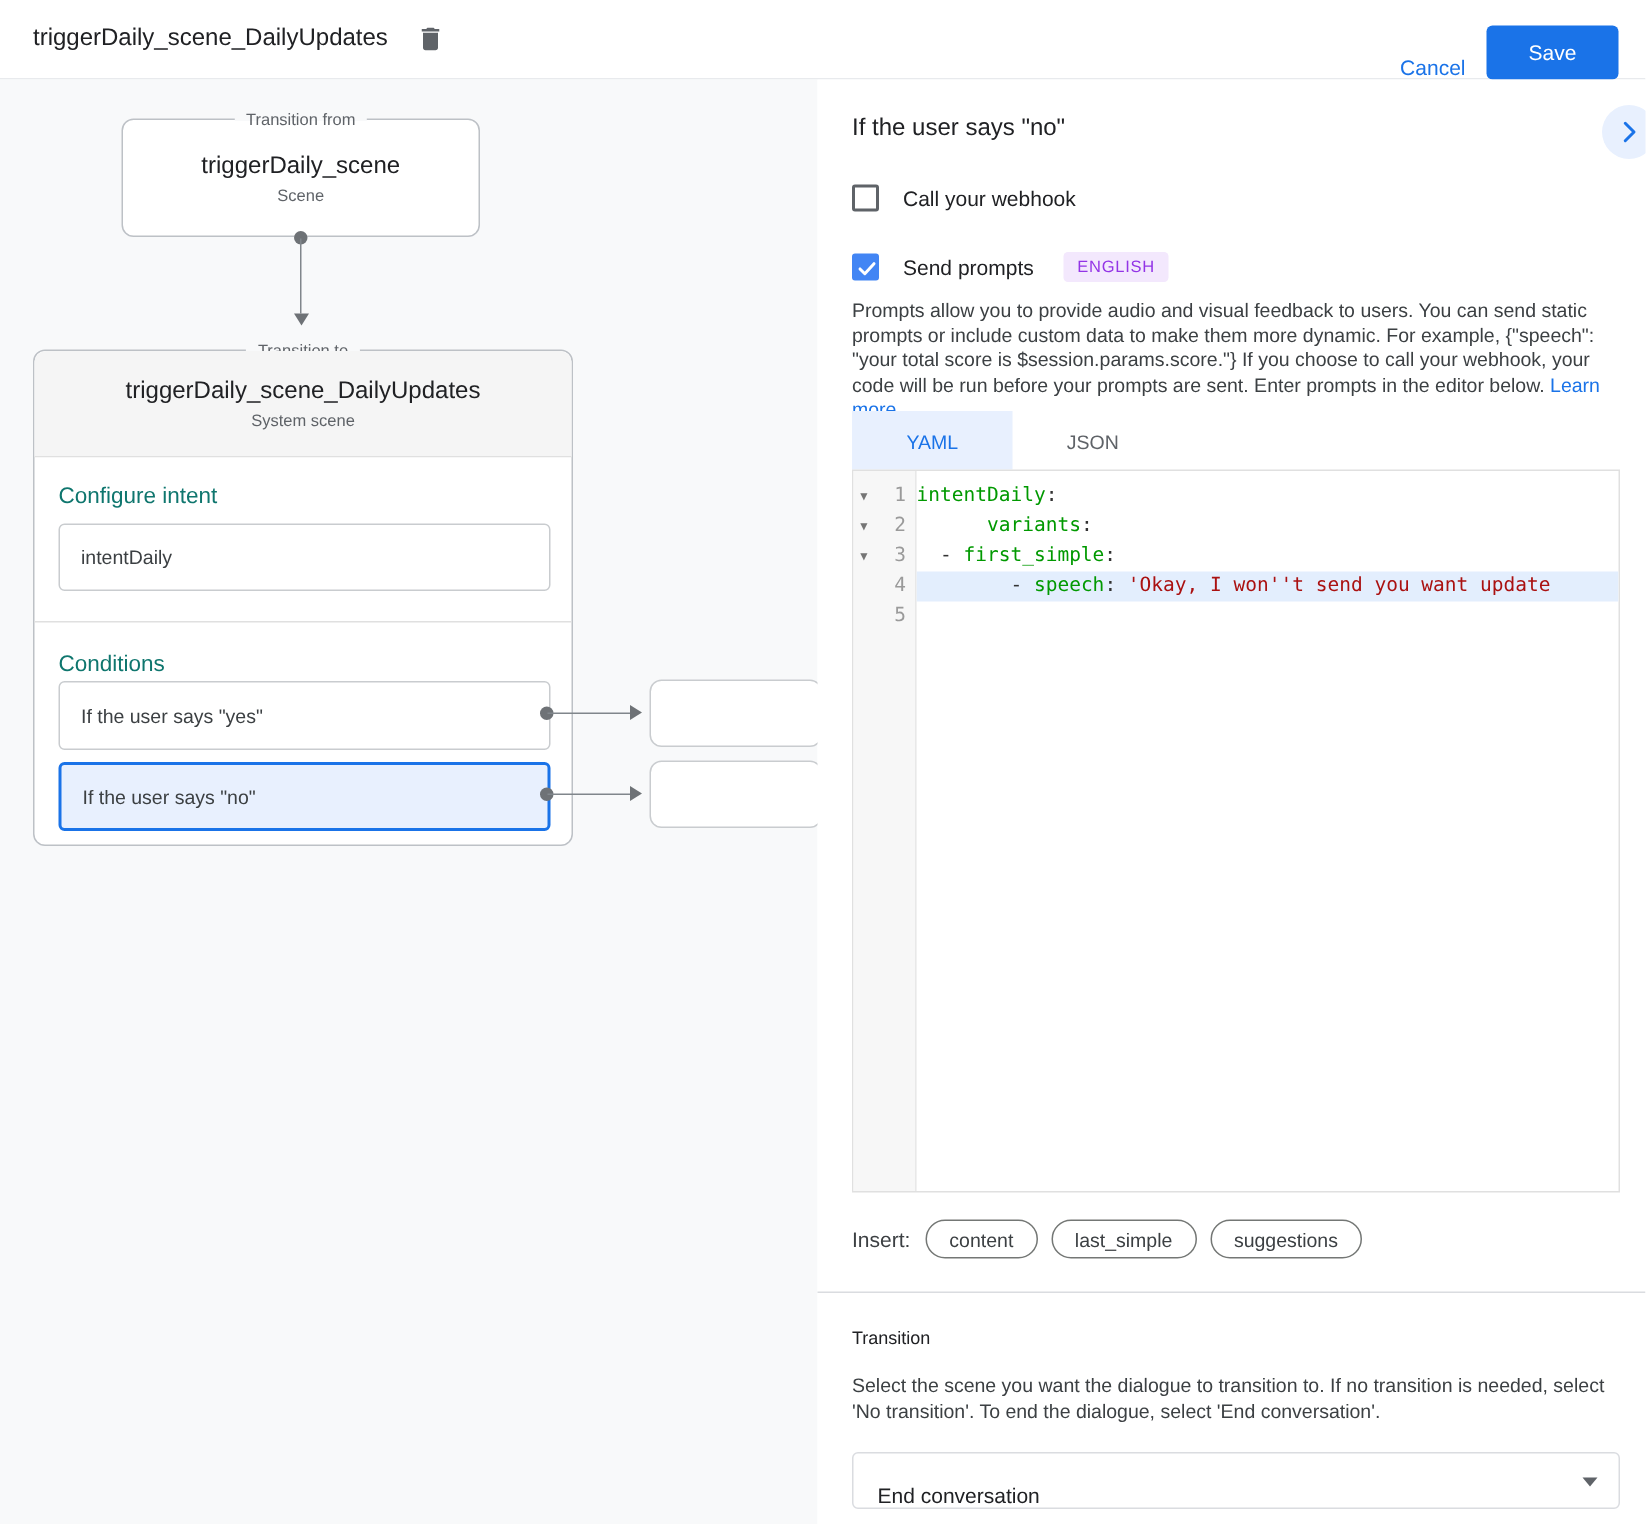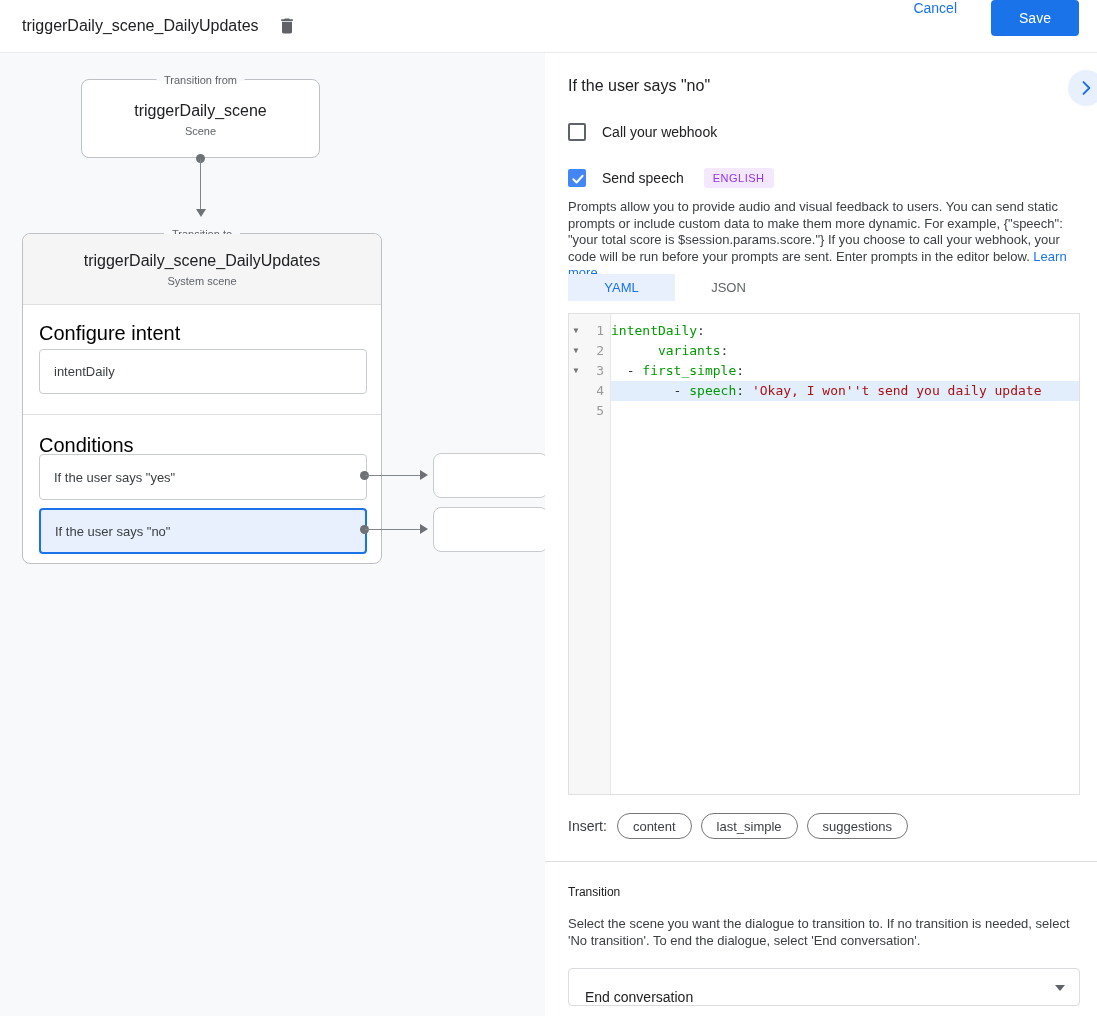--- a/index.html
+++ b/index.html
@@ -8,40 +8,40 @@
   }
   *{box-sizing:border-box;margin:0;padding:0;}
   body{font-family:"Liberation Sans",sans-serif;background:#fff;}
   #app{position:relative;width:1097px;height:1016px;overflow:hidden;background:#fff;}
 
   
   .header{position:absolute;left:0;top:0;width:1097px;height:53px;background:#fff;
     border-bottom:1px solid #e8eaed;display:flex;align-items:center;}
   .header-title{margin-left:22px;font-size:16px;font-weight:500;color:#202124;}
   .trash-btn{margin-left:18px;background:none;border:none;cursor:pointer;display:flex;align-items:center;}
-  .header-actions{position:absolute;right:18px;top:0;height:53px;display:flex;align-items:flex-start;gap:34px;}
+  .header-actions{position:absolute;right:18px;top:0;height:53px;display:flex;align-items:flex-end;gap:14px;}
   .cancel-btn{background:none;border:none;color:var(--accent);font-size:14px;font-weight:500;cursor:pointer;font-family:inherit;}
   .save-btn{background:var(--accent);border:none;color:#fff;font-size:14px;font-weight:500;cursor:pointer;
     width:88px;height:36px;border-radius:4px;font-family:inherit;}
 
   
   .canvas{position:absolute;left:0;top:53px;width:545px;height:963px;background:#f8f9fa;}
   .scene-box{position:absolute;border:1px solid #bdc1c6;border-radius:8px;background:#fff;}
   .legend{position:absolute;top:-8px;left:50%;transform:translateX(-50%);font-size:11px;color:#5f6368;
     padding:2px 8px;white-space:nowrap;}
   .legend-from{background:linear-gradient(#f8f9fa 55%,#ffffff 55%);}
   .legend-to{background:linear-gradient(#f8f9fa 55%,#f5f5f5 55%);}
   .from-box{left:81px;top:26px;width:239px;height:79px;text-align:center;}
   .scene-name{font-size:16px;color:#202124;margin-top:22px;}
   .scene-type{font-size:11px;color:#5f6368;margin-top:5px;}
   .to-box{left:22px;top:180px;width:360px;height:331px;background:#fff;}
   .to-header{position:absolute;left:0;top:0;width:100%;height:71px;background:#f5f5f5;
     border-bottom:1px solid #e0e0e0;border-radius:8px 8px 0 0;text-align:center;}
   .to-header .scene-name{margin-top:18px;}
-  .section-label{position:absolute;left:16px;font-size:20px;color:#000000;}
+  .section-label{position:absolute;left:16px;font-size:15px;color:#0f766e;}
   .intent-box{position:absolute;left:16px;top:115px;width:328px;height:45px;border:1px solid #c9cccf;
     border-radius:4px;background:#fff;display:flex;align-items:center;}
   .intent-box span{margin-left:14px;font-size:13px;color:#3c4043;}
   .to-divider{position:absolute;left:0;top:180px;width:100%;height:1px;background:#e0e0e0;}
   .conditions-list{position:absolute;left:16px;top:220px;width:328px;}
   .condition{width:328px;height:46px;border:1px solid #c9cccf;border-radius:4px;background:#fff;
     display:flex;align-items:center;margin-bottom:8px;cursor:pointer;}
   .condition span{margin-left:14px;font-size:13px;color:#3c4043;}
   .condition.selected{background:var(--accent-bg);border:2px solid var(--accent);}
   .target-box{position:absolute;border:1px solid #c9cccf;border-radius:8px;background:#fff;width:115px;height:45px;}
@@ -65,21 +65,21 @@
   .checkbox.checked{background:var(--checkbox-checked);border-color:var(--checkbox-checked);}
   .checkbox.checked svg{position:absolute;left:1px;top:1px;display:block;}
   .checkbox svg{display:none;}
   .check-label{font-size:14px;font-weight:500;color:#202124;}
   .lang-badge{font-size:11px;font-weight:500;letter-spacing:.5px;color:var(--badge-text);
     background:var(--badge-bg);padding:4px 9px;border-radius:3px;margin-left:4px;}
   .panel-desc{position:absolute;left:23px;top:146px;width:515px;font-size:13px;line-height:16.5px;color:#3c4043;}
   .learn-more{color:var(--accent);text-decoration:none;cursor:pointer;}
 
   .tabs{position:absolute;left:23px;top:221px;display:flex;}
-  .tab{width:107px;height:27px;display:flex;align-items:center;justify-content:center;
+  .tab{width:107px;height:40px;display:flex;align-items:center;justify-content:center;
     font-size:13px;font-weight:500;color:#5f6368;cursor:pointer;border:none;background:none;font-family:inherit;}
   .tab.active{background:var(--accent-bg);color:var(--accent);}
 
   
   .editor{position:absolute;left:23px;top:260px;width:512px;height:482px;border:1px solid #e0e0e0;
     background:#fff;display:flex;font-family:"DejaVu Sans Mono",monospace;font-size:13px;line-height:20px;}
   .gutter{width:42px;background:#f7f7f7;border-right:1px solid #e8e8e8;padding-top:7px;flex:none;}
   .gutter-row{height:20px;display:flex;align-items:center;}
   .fold{width:14px;font-size:8px;color:#757575;text-align:center;cursor:pointer;}
   .lnum{flex:1;text-align:right;padding-right:6px;color:#9a9a9a;font-size:13px;}
@@ -181,21 +181,21 @@
       </div>
       <span class="check-label">Call your webhook</span>
     </div>
 
     <div class="check-row" style="top:115px;">
       <div class="checkbox checked" id="prompts-checkbox">
         <svg width="14" height="14" viewBox="0 0 24 24" fill="none" stroke="#fff" stroke-width="3.4" stroke-linecap="round" stroke-linejoin="round">
             <polyline points="4,12.5 9.5,18 20,6.5"></polyline>
           </svg>
       </div>
-      <span class="check-label">Send speech</span>
+      <span class="check-label">Send prompts</span>
       <span class="lang-badge">ENGLISH</span>
     </div>
 
     <div class="panel-desc"><span>Prompts allow you to provide audio and visual feedback to users. You can send static prompts or include custom data to make them more dynamic. For example, {"speech": "your total score is $session.params.score."} If you choose to call your webhook, your code will be run before your prompts are sent. Enter prompts in the editor below. </span><a class="learn-more">Learn more</a></div>
 
     <div class="tabs">
       <button class="tab active" id="tab-0">YAML</button>
       <button class="tab" id="tab-1">JSON</button>
     </div>
 
@@ -219,21 +219,21 @@
           </div>
           <div class="gutter-row">
             <span class="fold"></span>
             <span class="lnum">5</span>
           </div>
         </div>
       <div class="code-area" id="editor-code">
           <div class="code-row"><span class="tok-key">intentDaily</span><span class="tok-plain">:</span></div>
           <div class="code-row"><span class="tok-plain">      </span><span class="tok-key">variants</span><span class="tok-plain">:</span></div>
           <div class="code-row"><span class="tok-plain">  - </span><span class="tok-key">first_simple</span><span class="tok-plain">:</span></div>
-          <div class="code-row hl"><span class="tok-plain">        - </span><span class="tok-key">speech</span><span class="tok-plain">: </span><span class="tok-string">'Okay, I won''t send you daily update</span></div>
+          <div class="code-row hl"><span class="tok-plain">        - </span><span class="tok-key">speech</span><span class="tok-plain">: </span><span class="tok-string">'Okay, I won''t send you want update</span></div>
           <div class="code-row"></div>
         </div>
     </div>
 
     <div class="insert-row">
       <span class="insert-label">Insert:</span>
       <span id="chips"><button class="chip">content</button><button class="chip">last_simple</button><button class="chip">suggestions</button></span>
     </div>
 
     <div class="panel-divider"></div>

